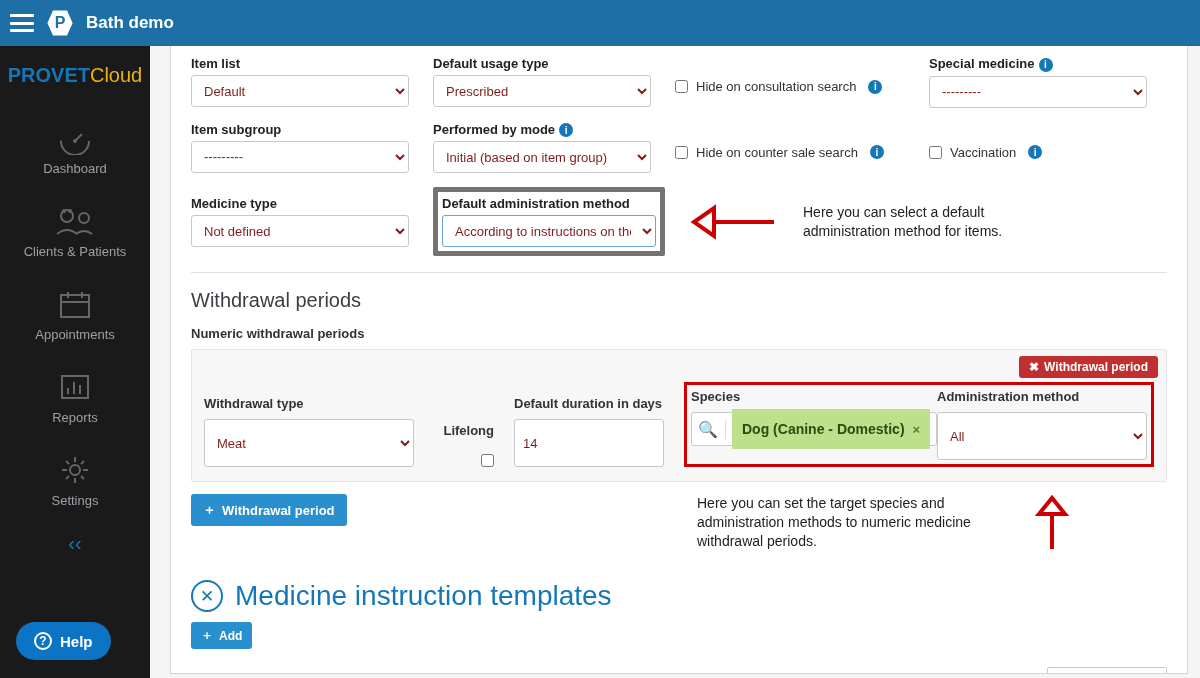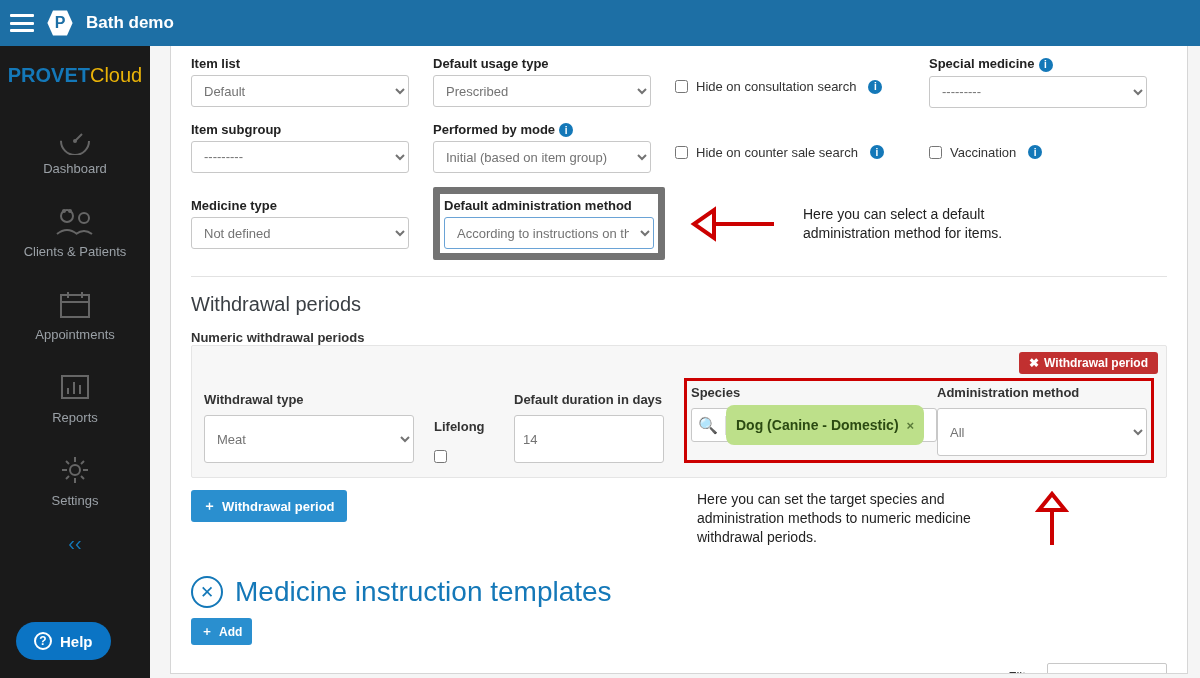--- a/index.html
+++ b/index.html
@@ -15,35 +15,35 @@
 .navitem{width:100%;text-align:center;padding:14px 0;cursor:pointer;font-size:13px;color:#9aa0a6}
 .navitem svg{display:block;margin:0 auto 6px auto}
 .collapse-arrows{color:#1478b8;font-size:20px;margin-top:10px;cursor:pointer}
 .help-btn{position:absolute;bottom:18px;left:16px;background:#0b74c4;color:#fff;border:none;border-radius:22px;padding:10px 18px;font-size:15px;font-weight:bold;display:flex;align-items:center;gap:8px;cursor:pointer;z-index:10}
 .help-btn .qmark{width:18px;height:18px;border:2px solid #fff;border-radius:50%;display:inline-flex;align-items:center;justify-content:center;font-size:12px}
 .content{position:absolute;top:4px;left:170px;right:12px;bottom:4px;background:#fff;border:1px solid #d6d6d6;padding:14px 20px;overflow:auto;z-index:2}
 .section-title{font-size:20px;color:#3a3f44;font-weight:500;margin-bottom:14px}
 .row{display:flex;gap:24px;margin-bottom:14px;align-items:center}
 .field{display:flex;flex-direction:column;gap:4px}
 .field label{font-size:13px;font-weight:bold;color:#222}
-.field select,.field input[type=text]{height:32px;border:1px solid #c8c8c8;border-radius:3px;padding:0 8px;font-size:13px;background:#fff;color:#737373}
+.field select,.field input[type=text]{height:32px;border:1px solid #c8c8c8;border-radius:3px;padding:0 8px;font-size:13px;background:#fff;color:#7f1d1d}
 .check-col{display:flex;flex-direction:column;gap:20px;padding-top:4px}
 .chk{display:flex;align-items:center;gap:8px;font-size:13px;color:#333}
 .info-icon{width:14px;height:14px;background:#1478b8;color:#fff;border-radius:50%;display:inline-flex;align-items:center;justify-content:center;font-size:10px;font-weight:bold;margin-left:4px}
-.highlight-box{border:7px solid #737373;padding:4px;border-radius:2px}
+.highlight-box{border:5px solid #737373;padding:4px;border-radius:2px}
 .callout{font-size:14px;color:#222;line-height:1.35;font-family:Arial}
 hr.sep{border:none;border-top:1px solid #e2e2e2;margin:16px 0}
 .wp-panel{background:#f7f7f7;border:1px solid #e5e5e5;border-radius:2px;padding:10px 12px 14px 12px;position:relative}
 .wp-remove{position:absolute;top:6px;right:8px;background:#c13030;color:#fff;border:none;border-radius:3px;padding:4px 10px;font-size:12px;font-weight:bold;display:flex;align-items:center;gap:5px;cursor:pointer}
 .wp-grid{display:flex;gap:20px;align-items:flex-end;margin-top:22px}
 .wp-grid .field label{font-size:13px;font-weight:bold;color:#333;margin-bottom:4px}
 .wp-grid select,.wp-grid input[type=text]{height:48px;border:1px solid #c8c8c8;border-radius:3px;padding:0 8px;font-size:13px;background:#fff}
 .species-box{display:flex;align-items:center;height:34px;border:1px solid #c8c8c8;border-radius:3px;background:#fff}
 .species-box .search-ico{width:34px;text-align:center;color:#777;border-right:1px solid #ddd}
-.tag{background:#bde08a;color:#2b4a12;padding:12px 10px;border-radius:8px;font-size:14px;font-weight:bold;display:flex;align-items:center;gap:8px}
+.tag{background:#bde08a;color:#2b4a12;padding:12px 10px;border-radius:1px;font-size:14px;font-weight:bold;margin-left:6px;display:flex;align-items:center;gap:8px}
 .tag .x{color:#5a7a3a;cursor:pointer;font-size:13px}
 .btn-blue{background:#2a8fcf;color:#fff;border:none;border-radius:3px;padding:7px 12px;font-size:13px;font-weight:bold;display:inline-flex;align-items:center;gap:6px;cursor:pointer}
 .btn-blue.sm{padding:5px 10px;font-size:12px}
 .mit-header{display:flex;align-items:center;gap:12px;color:#1478b8;margin-top:26px}
 .mit-header .mit-icon{width:32px;height:32px;border:2px solid #1478b8;border-radius:50%;display:flex;align-items:center;justify-content:center;color:#1478b8;font-size:17px}
 .mit-header h2{font-size:28px;font-weight:500}
 .filter-row{text-align:right;margin-top:18px;font-size:13px;color:#333}
 .filter-row input{height:26px;width:120px;border:1px solid #c8c8c8;border-radius:2px;margin-left:6px;padding:0 6px}
 .arrow-left-svg,.arrow-up-svg{stroke:#cc0000;stroke-width:4;fill:none}
 .wp-highlight{border:3px solid #cc0000;padding:4px;display:flex;align-items:flex-start;flex:1}
@@ -187,33 +187,33 @@
     </div>
     <svg width="90" height="48">
         <path class="arrow-left-svg" d="M85 24 L25 24 M25 24 L25 10 L5 24 L25 38 L25 24"></path>
       </svg>
     <div class="callout" style="width:200px">Here you can select a default administration method for items.</div>
   </div>
 
   <hr class="sep">
 
   <div class="section-title">Withdrawal periods</div>
-  <div style="font-size:13px;font-weight:bold;color:#333;">Numeric withdrawal periods</div>
+  <div style="font-size:13px;font-weight:bold;color:#333;margin-bottom:8px">Numeric withdrawal periods</div>
 
   <div class="wp-panel">
     <button class="wp-remove">
         <span>✖</span>
         <span>Withdrawal period</span>
       </button>
     <div class="wp-grid">
       <div class="field" style="width:210px">
         <label>Withdrawal type</label>
         <select><option>Meat</option></select>
       </div>
-      <div class="field" style="width:60px;align-items:flex-start">
+      <div class="field" style="width:60px;align-items:flex-end">
         <label>Lifelong</label>
         <input type="checkbox" style="margin-top: 8px;">
       </div>
       <div class="field" style="width:150px">
         <label>Default duration in days</label>
         <input type="text" value="14" style="">
       </div>
       <div class="wp-highlight">
         <div class="field" style="flex:1">
           <label>Species</label>

